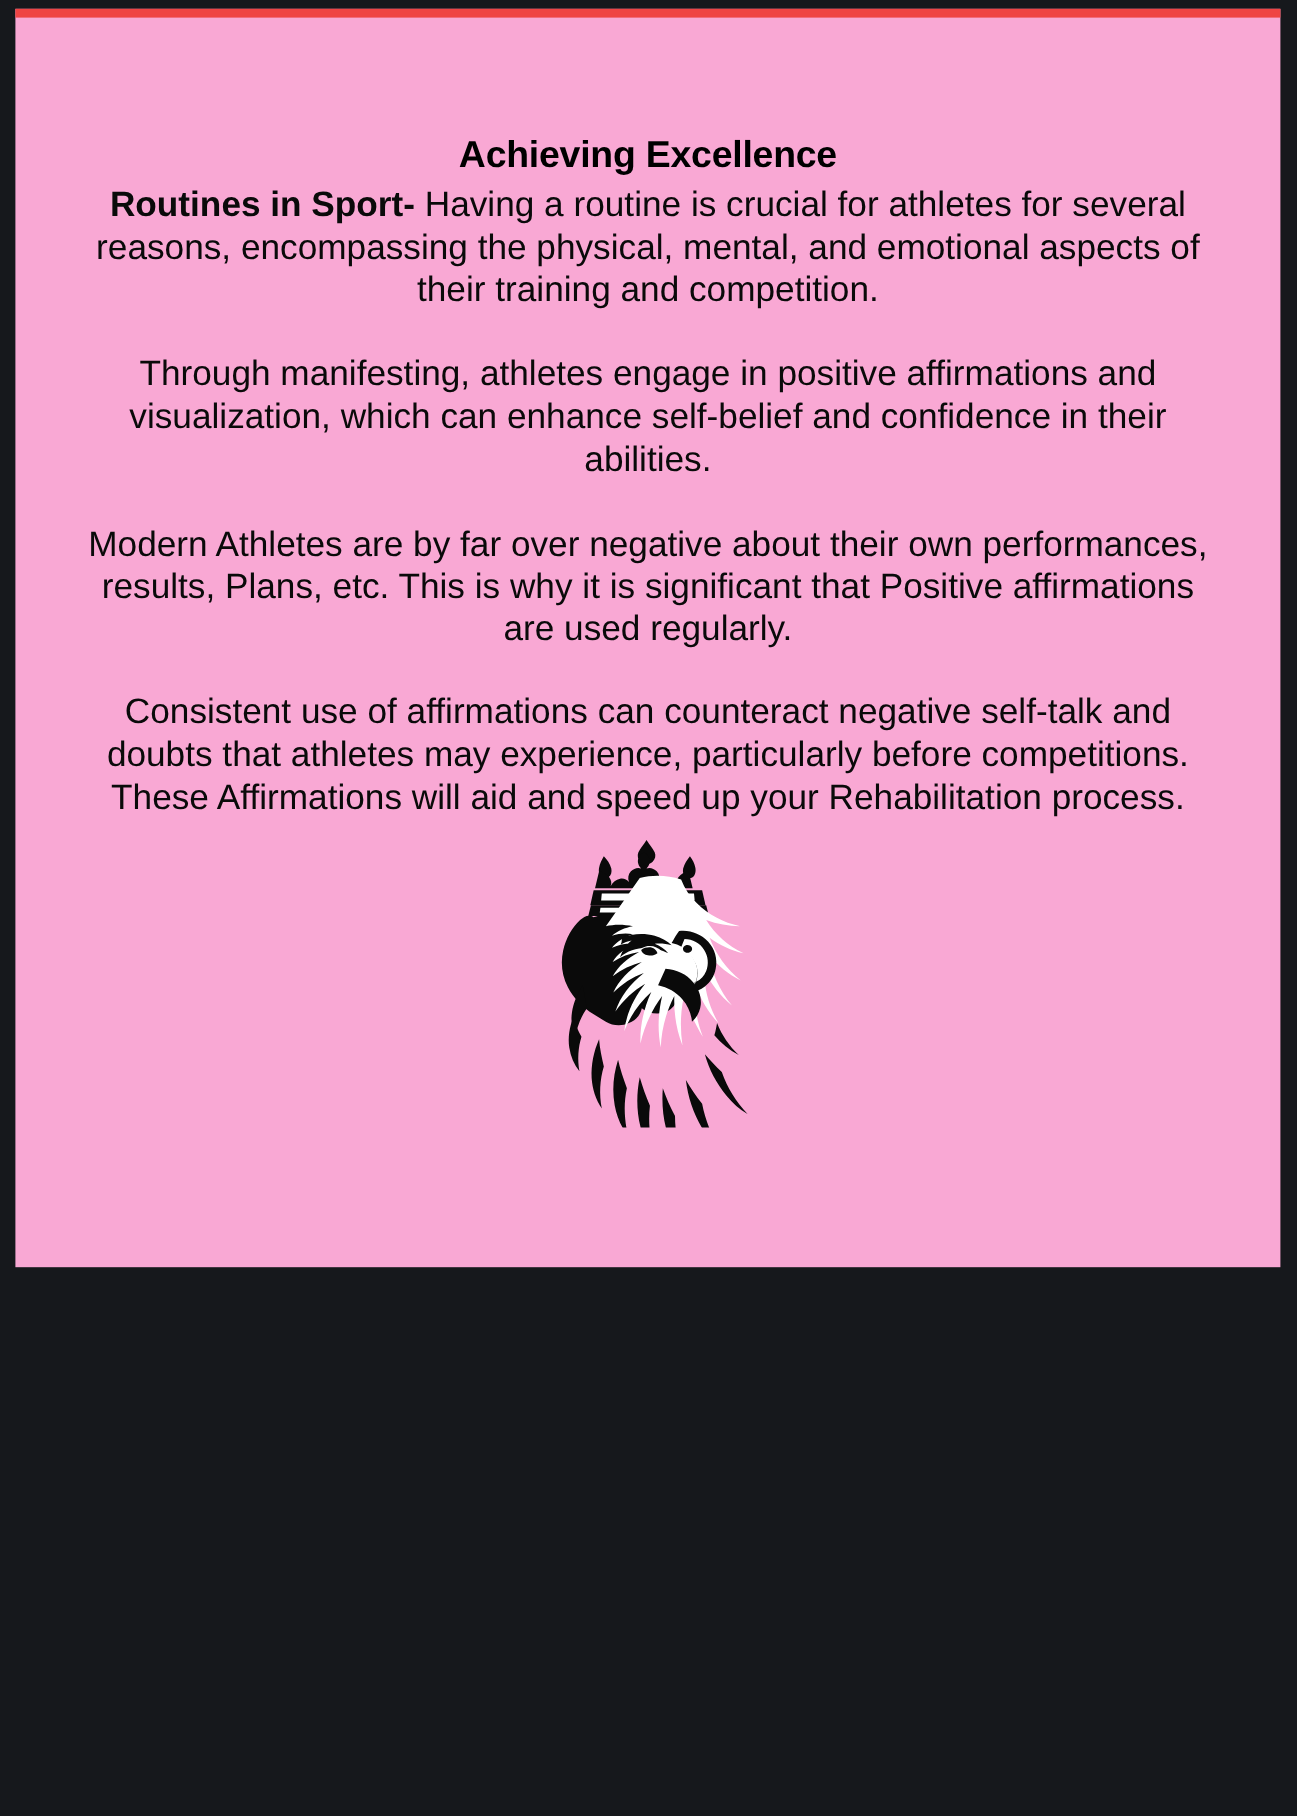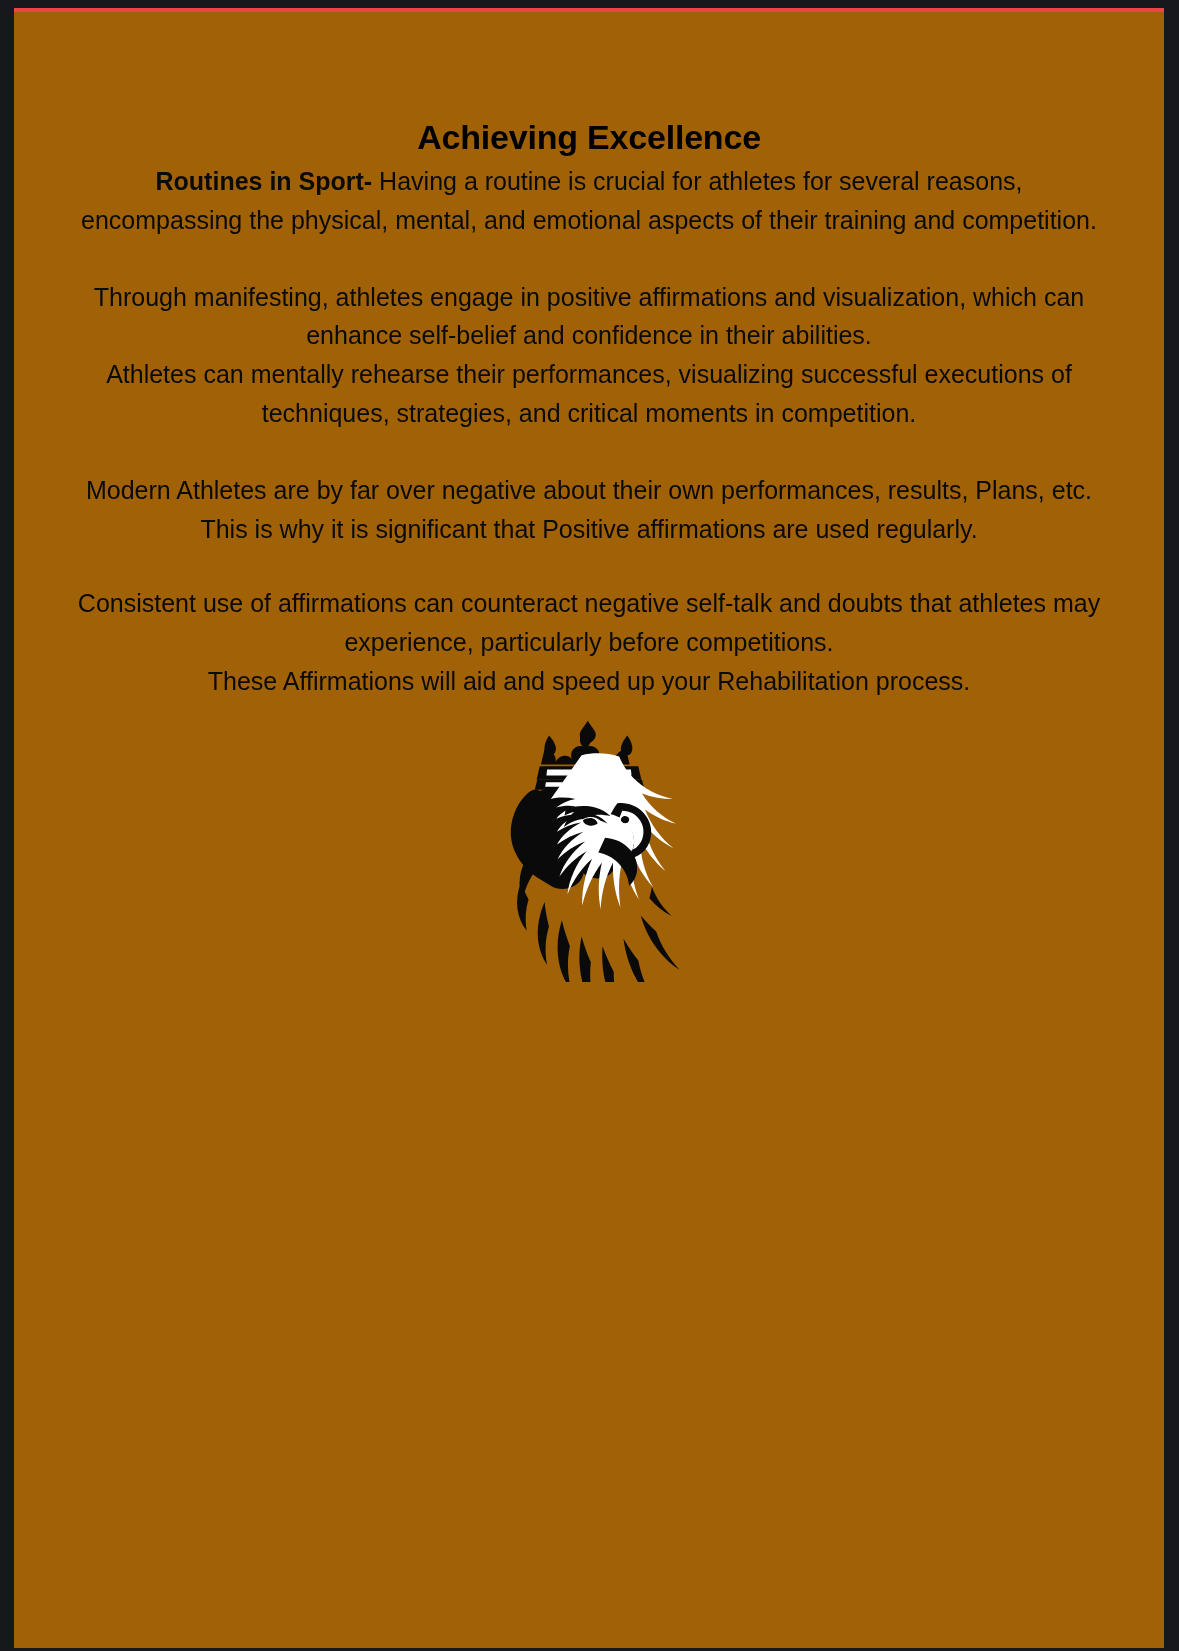--- a/index.html
+++ b/index.html
@@ -22,24 +22,24 @@
     background: #16181c;
     box-sizing: border-box;
   }
 
   
   #document-sheet {
     position: absolute;
     left: 14px;
     top: 8px;
     width: 1150px;
-    height: 1640px;
-    background: #a16207;
+    height: 1144px;
+    background: #f9a8d4;
     box-sizing: border-box;
-    border-top: 4px solid #ef4444;
+    border-top: 8px solid #ef4444;
     overflow: hidden;
   }
 
   #doc-body {
     position: absolute;
     left: 0;
     top: 0;
     width: 1150px;
     padding: 0;
     box-sizing: border-box;
@@ -53,21 +53,21 @@
     line-height: 42px;
     color: #000000;
     margin: 0;
     padding-top: 104px;
     letter-spacing: -0.2px;
   }
 
   .para {
     text-align: center;
     font-family: "Liberation Sans", sans-serif;
-    font-size: 25px;
+    font-size: 32px;
     line-height: 38.8px;
     color: #0a0a0a;
     margin: 0;
     padding: 0 62px;
     box-sizing: border-box;
   }
 
   .para.first-para {
     padding-top: 4px;
   }
@@ -113,21 +113,20 @@
 
       <p class="para first-para"><span class="lead">Routines in Sport-</span><span> Having a routine is crucial for athletes for several reasons, encompassing the physical, mental, and emotional aspects of their training and competition.</span></p>
 
 
 
       <div class="spacer-block"></div>
 
 
       <p class="para"><span>Through manifesting, athletes engage in positive affirmations and visualization, which can enhance self-belief and confidence in their abilities.</span></p>
 
-      <p class="para"><span>Athletes can mentally rehearse their performances, visualizing successful executions of techniques, strategies, and critical moments in competition.</span></p>
 
       <div class="spacer-block"></div>
 
       <p class="para"><span>Modern Athletes are by far over negative about their own performances, results, Plans, etc. This is why it is significant that Positive affirmations are used regularly.</span></p>
 
       <div class="spacer-block small"></div>
 
       <p class="para"><span>Consistent use of affirmations can counteract negative self-talk and doubts that athletes may experience, particularly before competitions.</span></p>
 
       <p class="para"><span>These Affirmations will aid and speed up your Rehabilitation process.</span></p>

